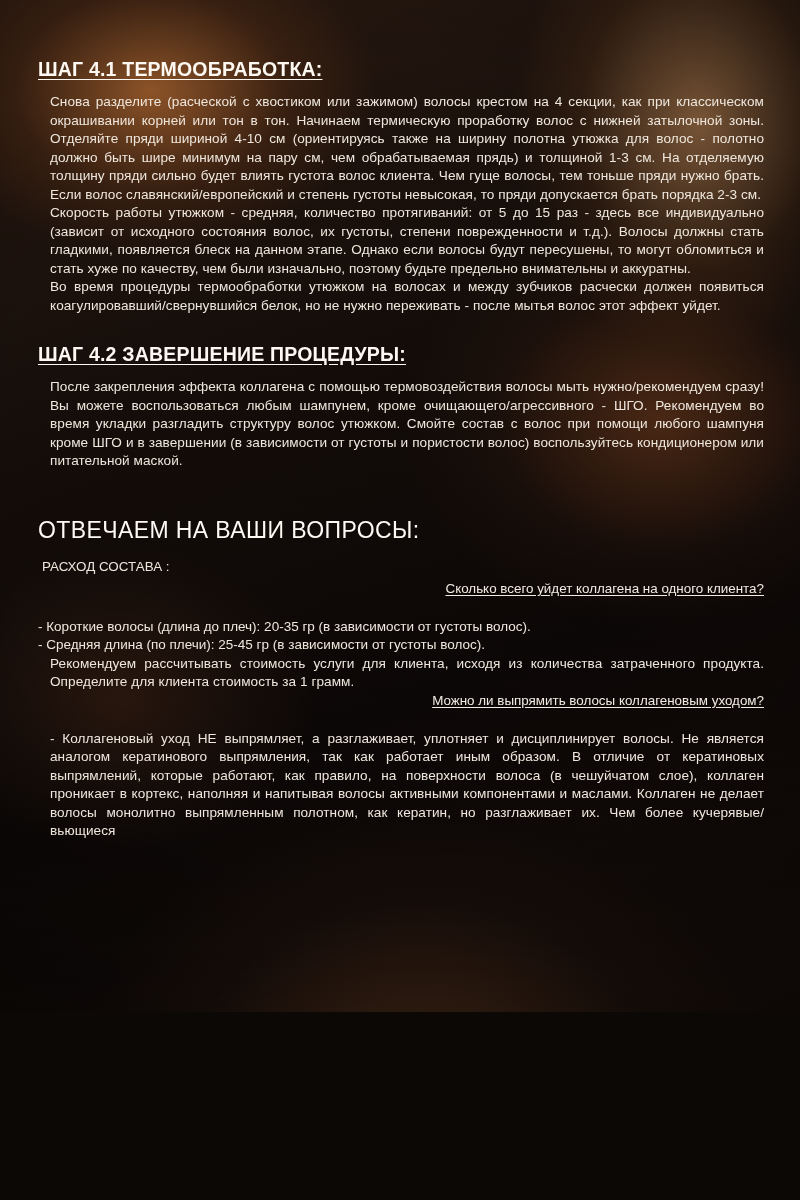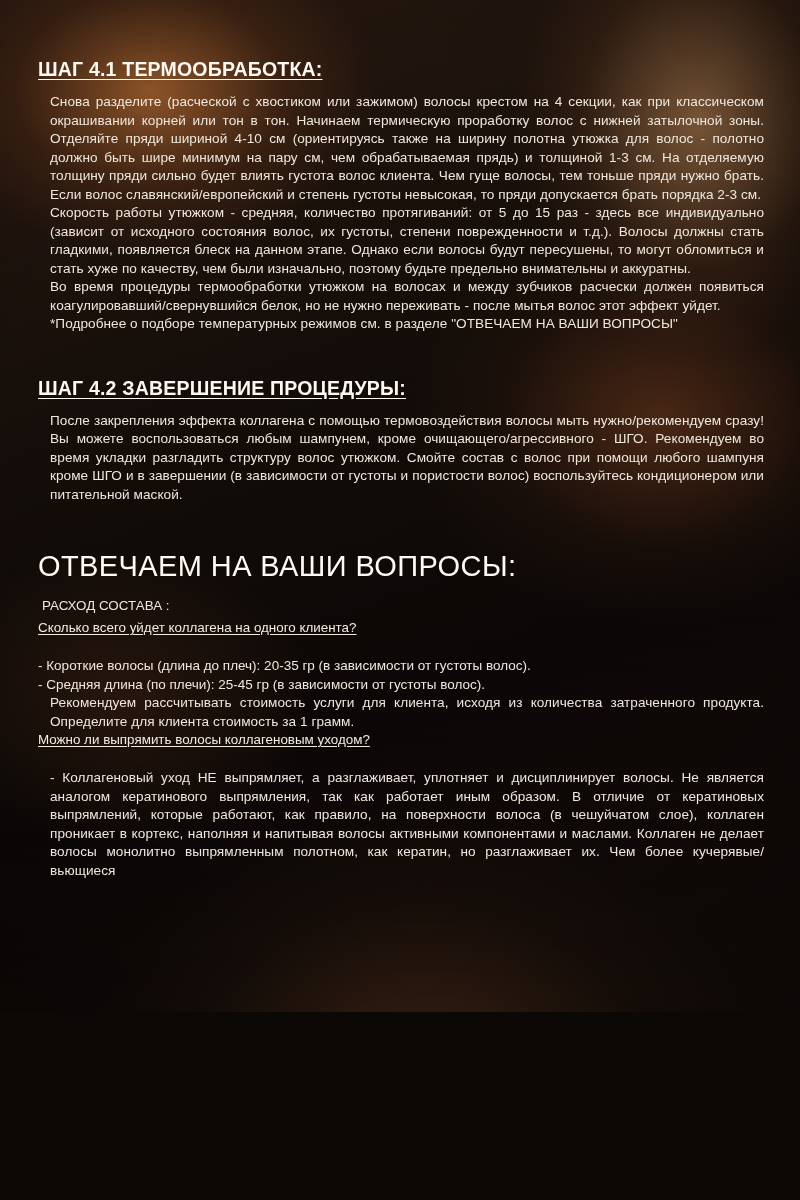--- a/index.html
+++ b/index.html
@@ -49,24 +49,24 @@
 
   h2.heading {
     font-size: 19.5px;
     font-weight: bold;
     letter-spacing: 0.2px;
     margin: 0 0 12px 0;
     text-decoration: underline;
     text-underline-offset: 3px;
     color: #fdf8f1;
   }
-  h2.heading.second { margin-top: 43px; }
+  h2.heading.second { margin-top: 28px; }
 
   h1.big-heading {
-    font-size: 29px;
+    font-size: 23px;
     font-weight: normal;
     letter-spacing: 0.4px;
     margin: 46px 0 14px 0;
     color: #fffaf3;
   }
 
   p.para {
     font-size: 13.6px;
     line-height: 18.5px;
     margin: 0 0 0 12px;
@@ -82,20 +82,21 @@
     color: #eee6dc;
     margin: 4px;
   }
   .underlined-q {
     font-size: 13.4px;
     line-height: 18px;
     color: #f2ebe2;
     text-decoration: underline;
     text-underline-offset: 2px;
     margin: 0;
+    text-align: right;
   }
   .spacer-20 { height: 20px; }
   ul.bullets { list-style: none; margin: 0; padding: 0; }
   ul.bullets li {
     font-size: 13.5px;
     line-height: 18.5px;
     color: #efe7dd;
     white-space: nowrap;
   }
   .q-block { }
@@ -107,21 +108,20 @@
   <div class="vignette"></div>
   <div class="grain"></div>
 
   <div class="content">
 
     <h2 class="heading">ШАГ 4.1 ТЕРМООБРАБОТКА:</h2>
 
     <p class="para">Снова разделите (расческой с хвостиком или зажимом) волосы крестом на 4 секции, как при классическом окрашивании корней или тон в тон. Начинаем термическую проработку волос с нижней затылочной зоны. Отделяйте пряди шириной 4-10 см (ориентируясь также на ширину полотна утюжка для волос - полотно должно быть шире минимум на пару см, чем обрабатываемая прядь) и толщиной 1-3 см. На отделяемую толщину пряди сильно будет влиять густота волос клиента. Чем гуще волосы, тем тоньше пряди нужно брать. Если волос славянский/европейский и степень густоты невысокая, то пряди допускается брать порядка 2-3 см.</p>
     <p class="para">Скорость работы утюжком - средняя, количество протягиваний: от 5 до 15 раз - здесь все индивидуально (зависит от исходного состояния волос, их густоты, степени поврежденности и т.д.). Волосы должны стать гладкими, появляется блеск на данном этапе. Однако если волосы будут пересушены, то могут обломиться и стать хуже по качеству, чем были изначально, поэтому будьте предельно внимательны и аккуратны.</p>
     <p class="para">Во время процедуры термообработки утюжком на волосах и между зубчиков расчески должен появиться коагулировавший/свернувшийся белок, но не нужно переживать - после мытья волос этот эффект уйдет.</p>
-    <p class="para">*Подробнее о подборе температурных режимов см. в разделе "ОТВЕЧАЕМ НА ВАШИ ВОПРОСЫ"</p>
 
     <h2 class="heading second">ШАГ 4.2 ЗАВЕРШЕНИЕ ПРОЦЕДУРЫ:</h2>
 
     <p class="para">После закрепления эффекта коллагена с помощью термовоздействия волосы мыть нужно/рекомендуем сразу! Вы можете воспользоваться любым шампунем, кроме очищающего/агрессивного - ШГО. Рекомендуем во время укладки разгладить структуру волос утюжком. Смойте состав с волос при помощи любого шампуня кроме ШГО и в завершении (в зависимости от густоты и пористости волос) воспользуйтесь кондиционером или питательной маской.</p>
 
     <h1 class="big-heading">ОТВЕЧАЕМ НА ВАШИ ВОПРОСЫ:</h1>
 
     <p class="small-label">РАСХОД СОСТАВА :</p>
     <p class="underlined-q">Сколько всего уйдет коллагена на одного клиента?</p>
 

